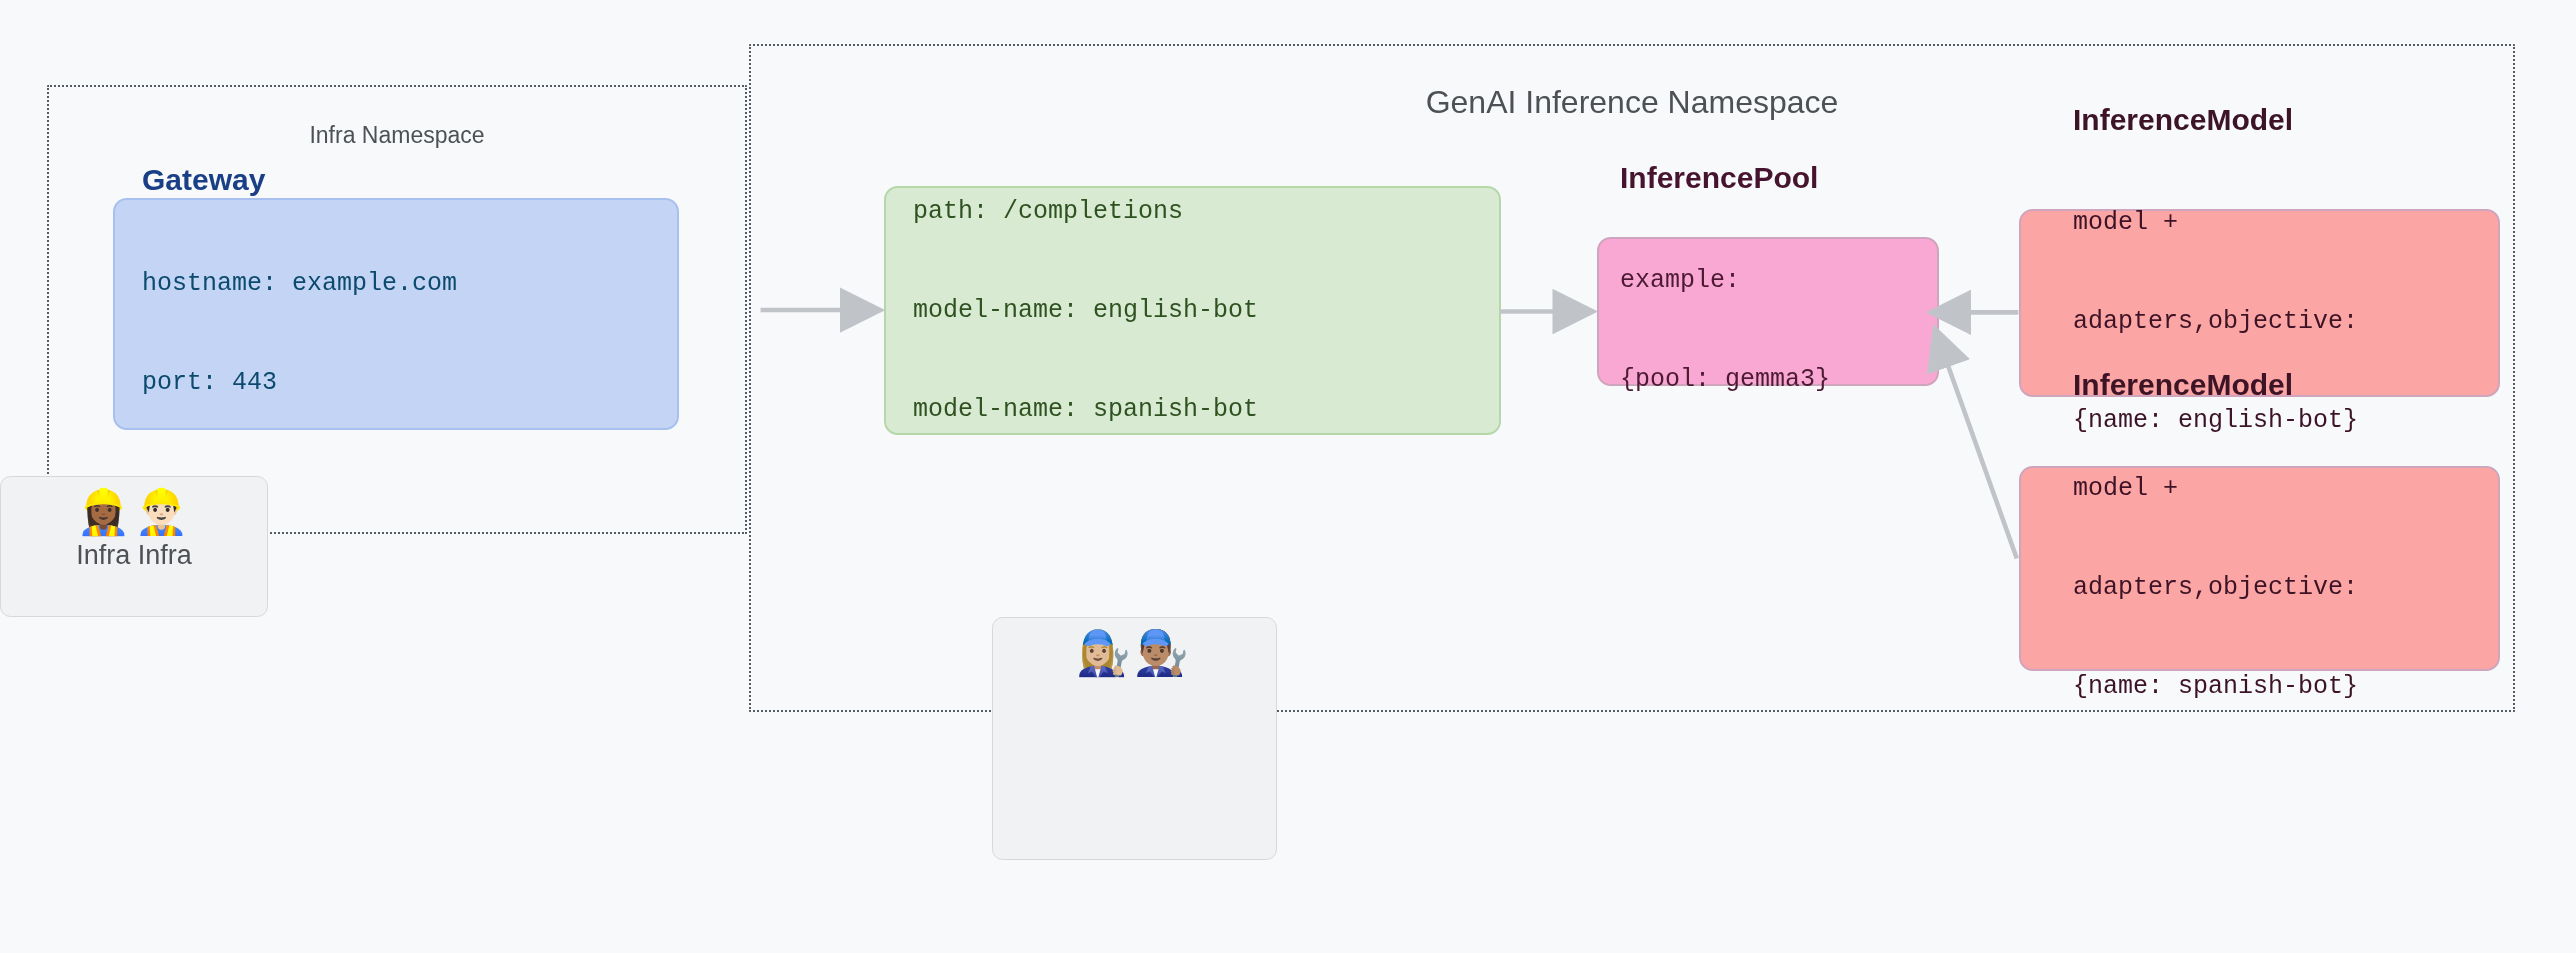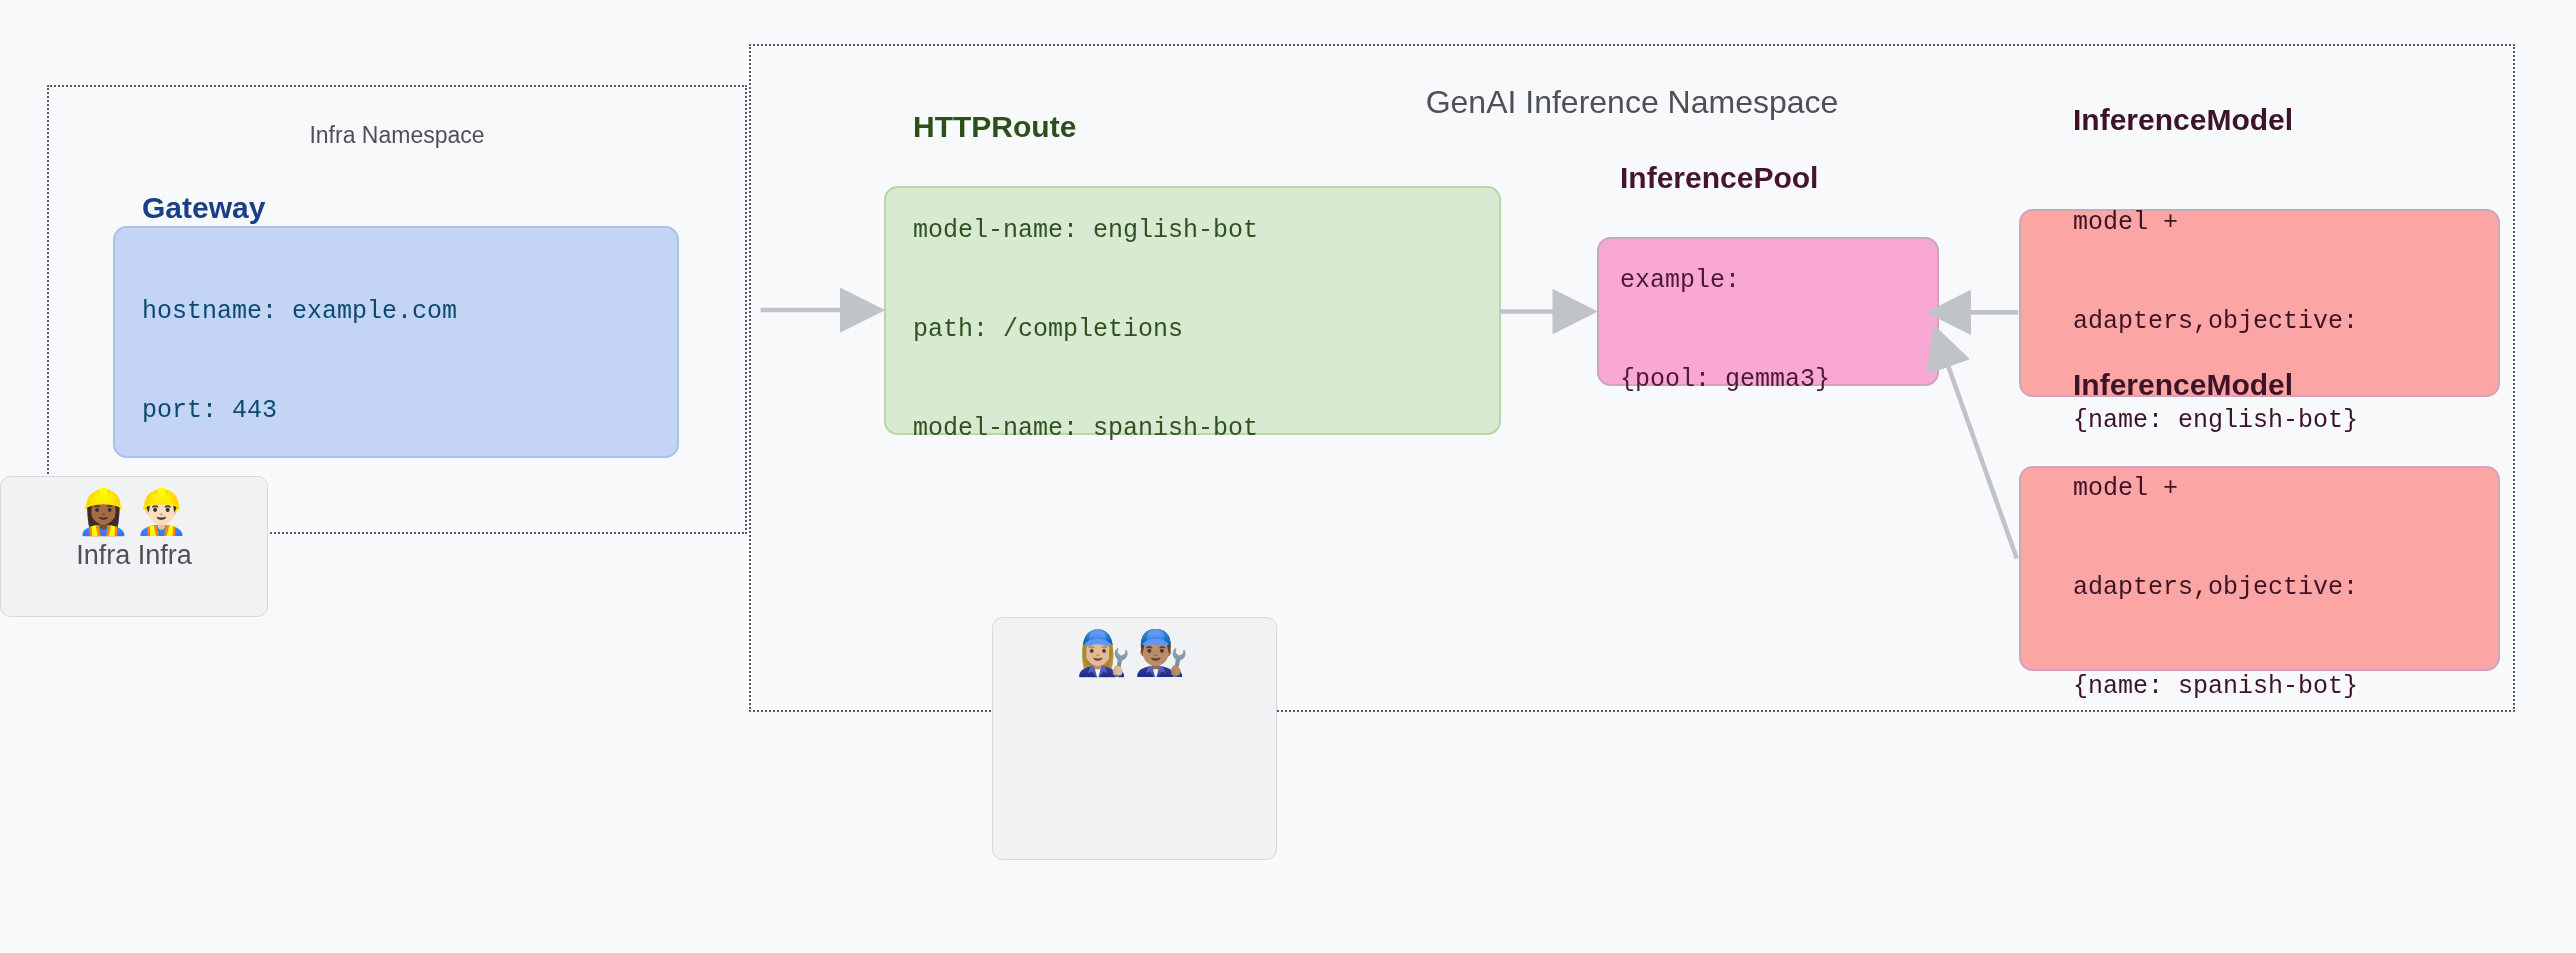--- a/index.html
+++ b/index.html
@@ -152,33 +152,32 @@
 
     <line x1="1000" y1="408" x2="1158" y2="408" stroke="#c0c4c8" stroke-width="6" marker-end="url(#arrowR)"></line>
 
     <line x1="1973" y1="410" x2="2096" y2="410" stroke="#c0c4c8" stroke-width="6" marker-end="url(#arrowR)"></line>
 
     <line x1="2655" y1="411" x2="2539" y2="411" stroke="#c0c4c8" stroke-width="6" marker-end="url(#arrowR)"></line>
 
     <line x1="2653" y1="735" x2="2545" y2="432" stroke="#c0c4c8" stroke-width="6" marker-end="url(#arrowR)"></line>
   </svg>
 
-  <div class="card card-gateway" style="left:113px; top:198px; width:566px; height:232px;margin-top:28px;">
+  <div class="card card-gateway" style="left:113px; top:198px; width:566px; height:232px;">
     <div class="card-title">Gateway</div>
     <div class="card-lines">
       <div>hostname: example.com</div>
       <div>port: 443</div>
     </div>
   </div>
 
   <div class="card card-httproute" style="left:884px; top:186px; width:617px; height:249px;">
-    <div class="card-title">HTTPRoute</div>
     <div class="card-lines">
+      <div>path: /completions</div>
       <div>model-name: english-bot</div>
-      <div>path: /completions</div>
       <div>model-name: spanish-bot</div>
     </div>
   </div>
 
   <div class="card card-inferencepool" style="left:1597px; top:237px; width:342px; height:149px;">
     <div class="card-title" style="padding-left:21px;">InferencePool</div>
     <div class="card-lines" style="padding-left:21px;">
       <div>example:</div>
       <div>{pool: gemma3}</div>
     </div>

